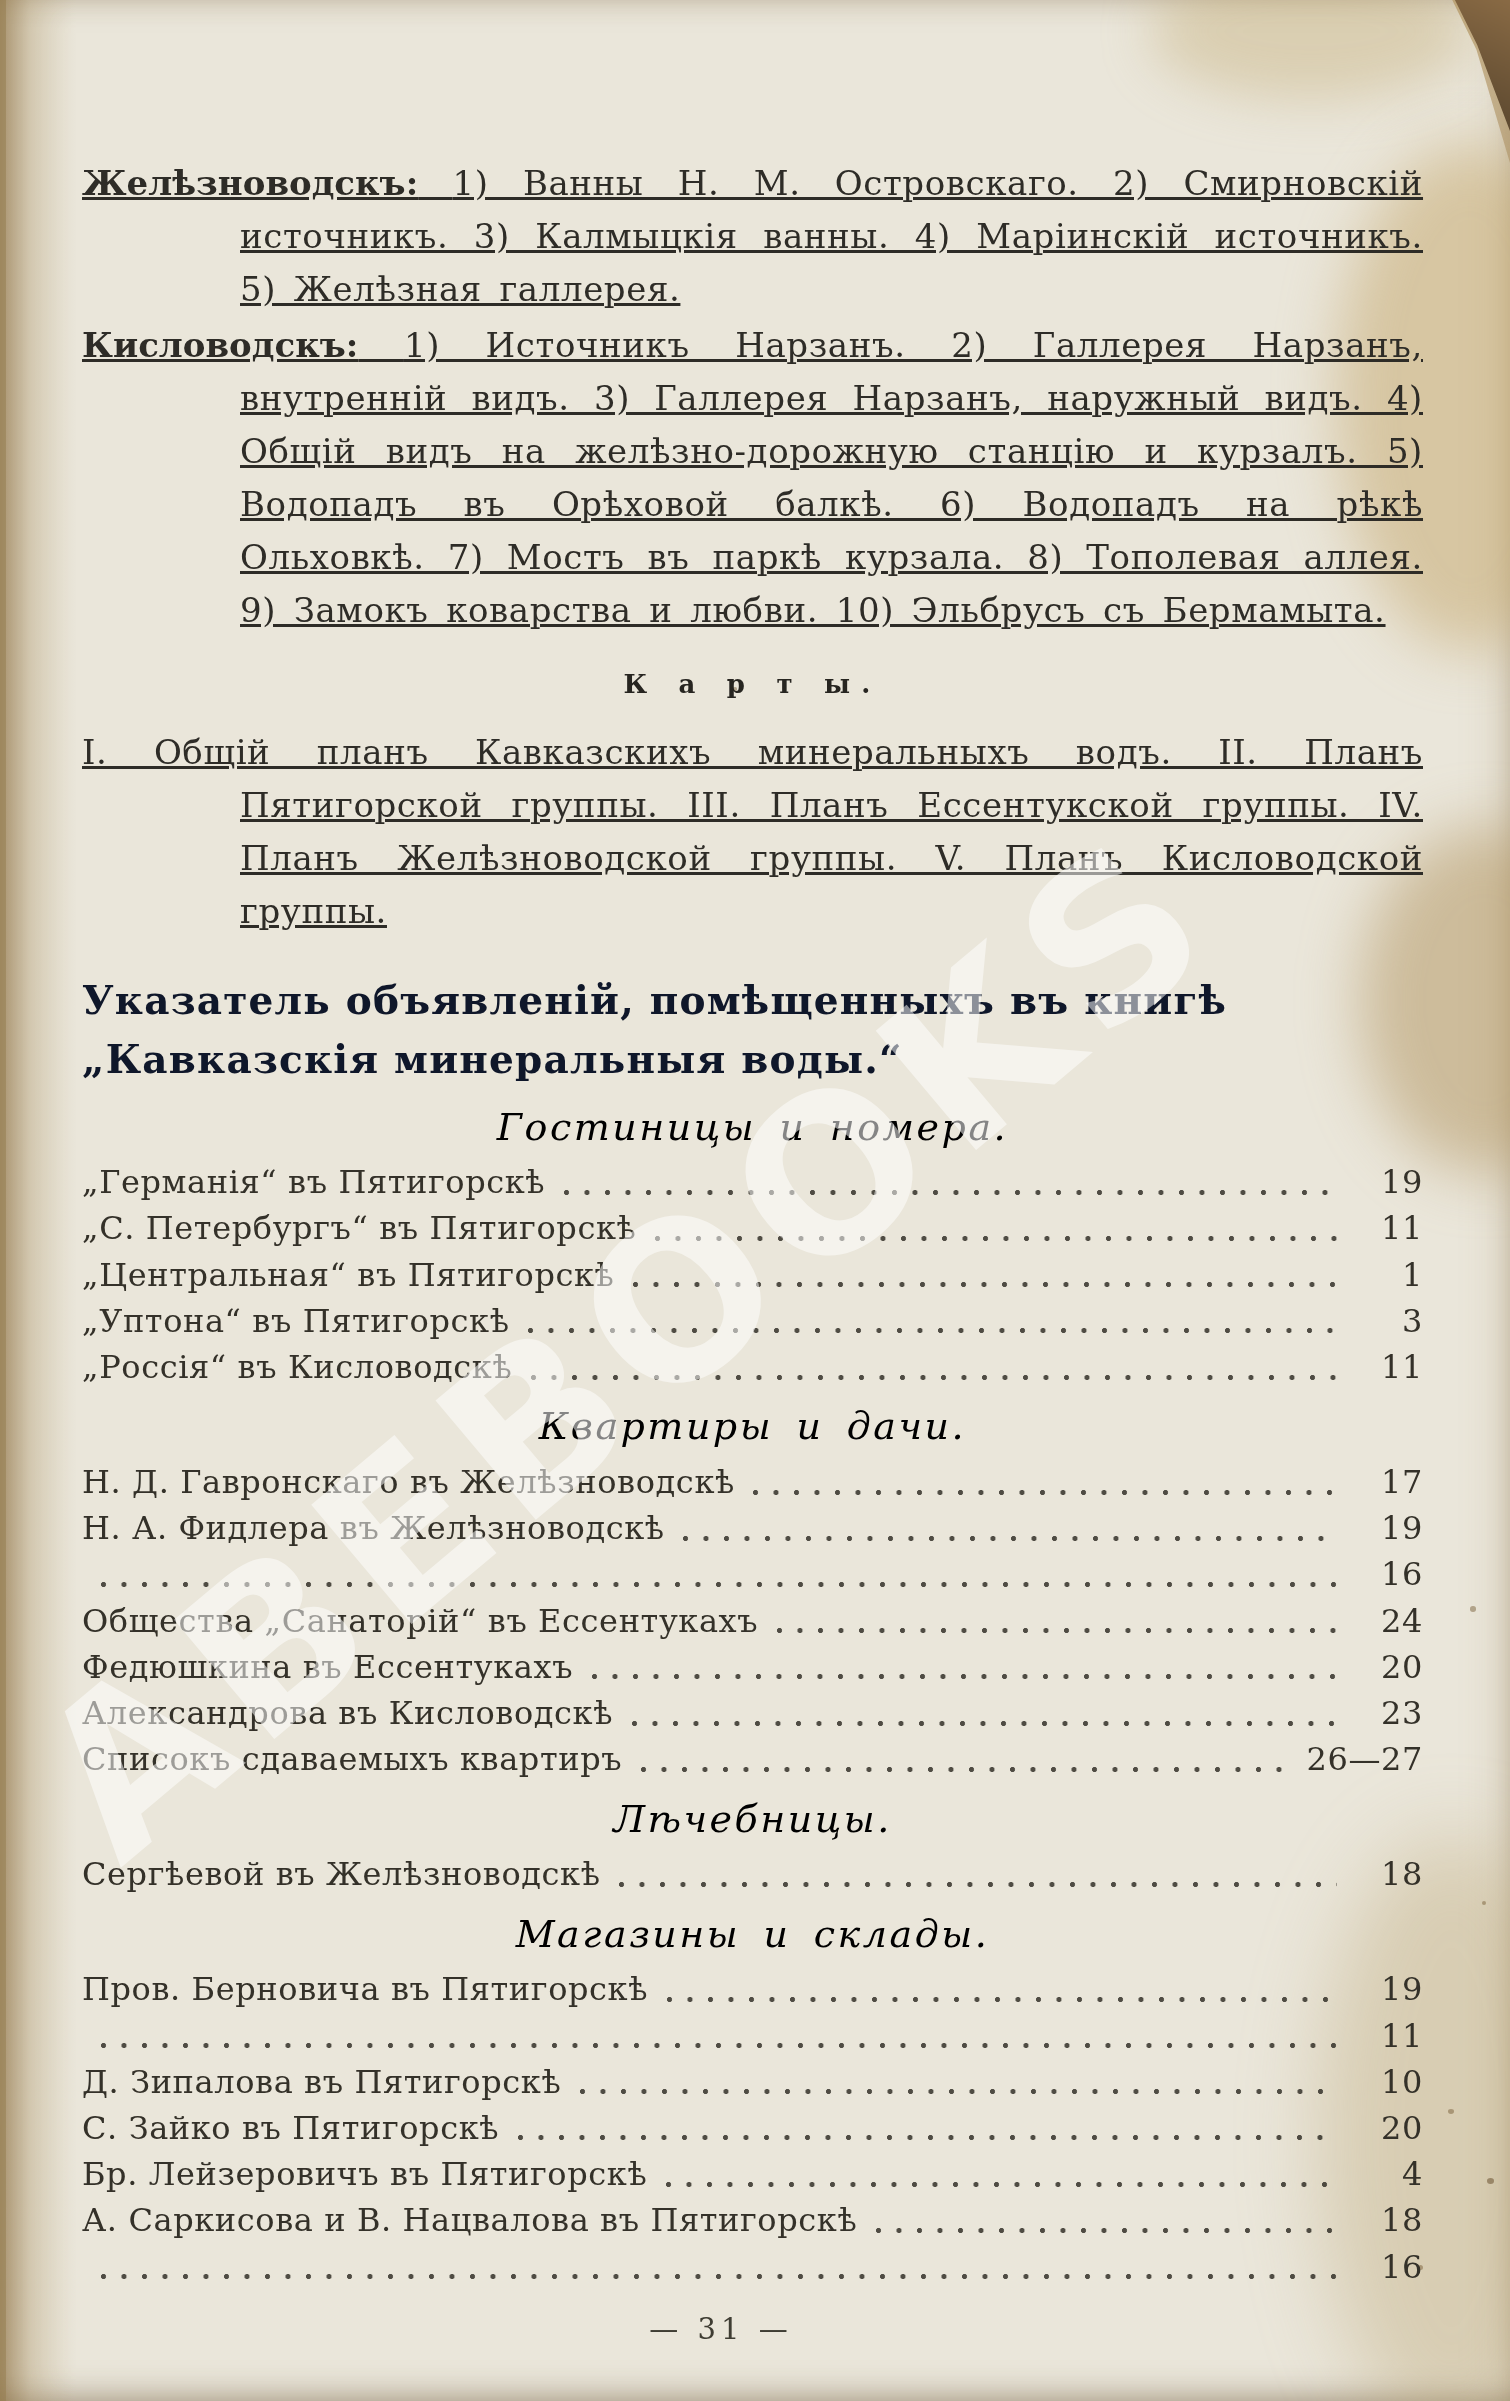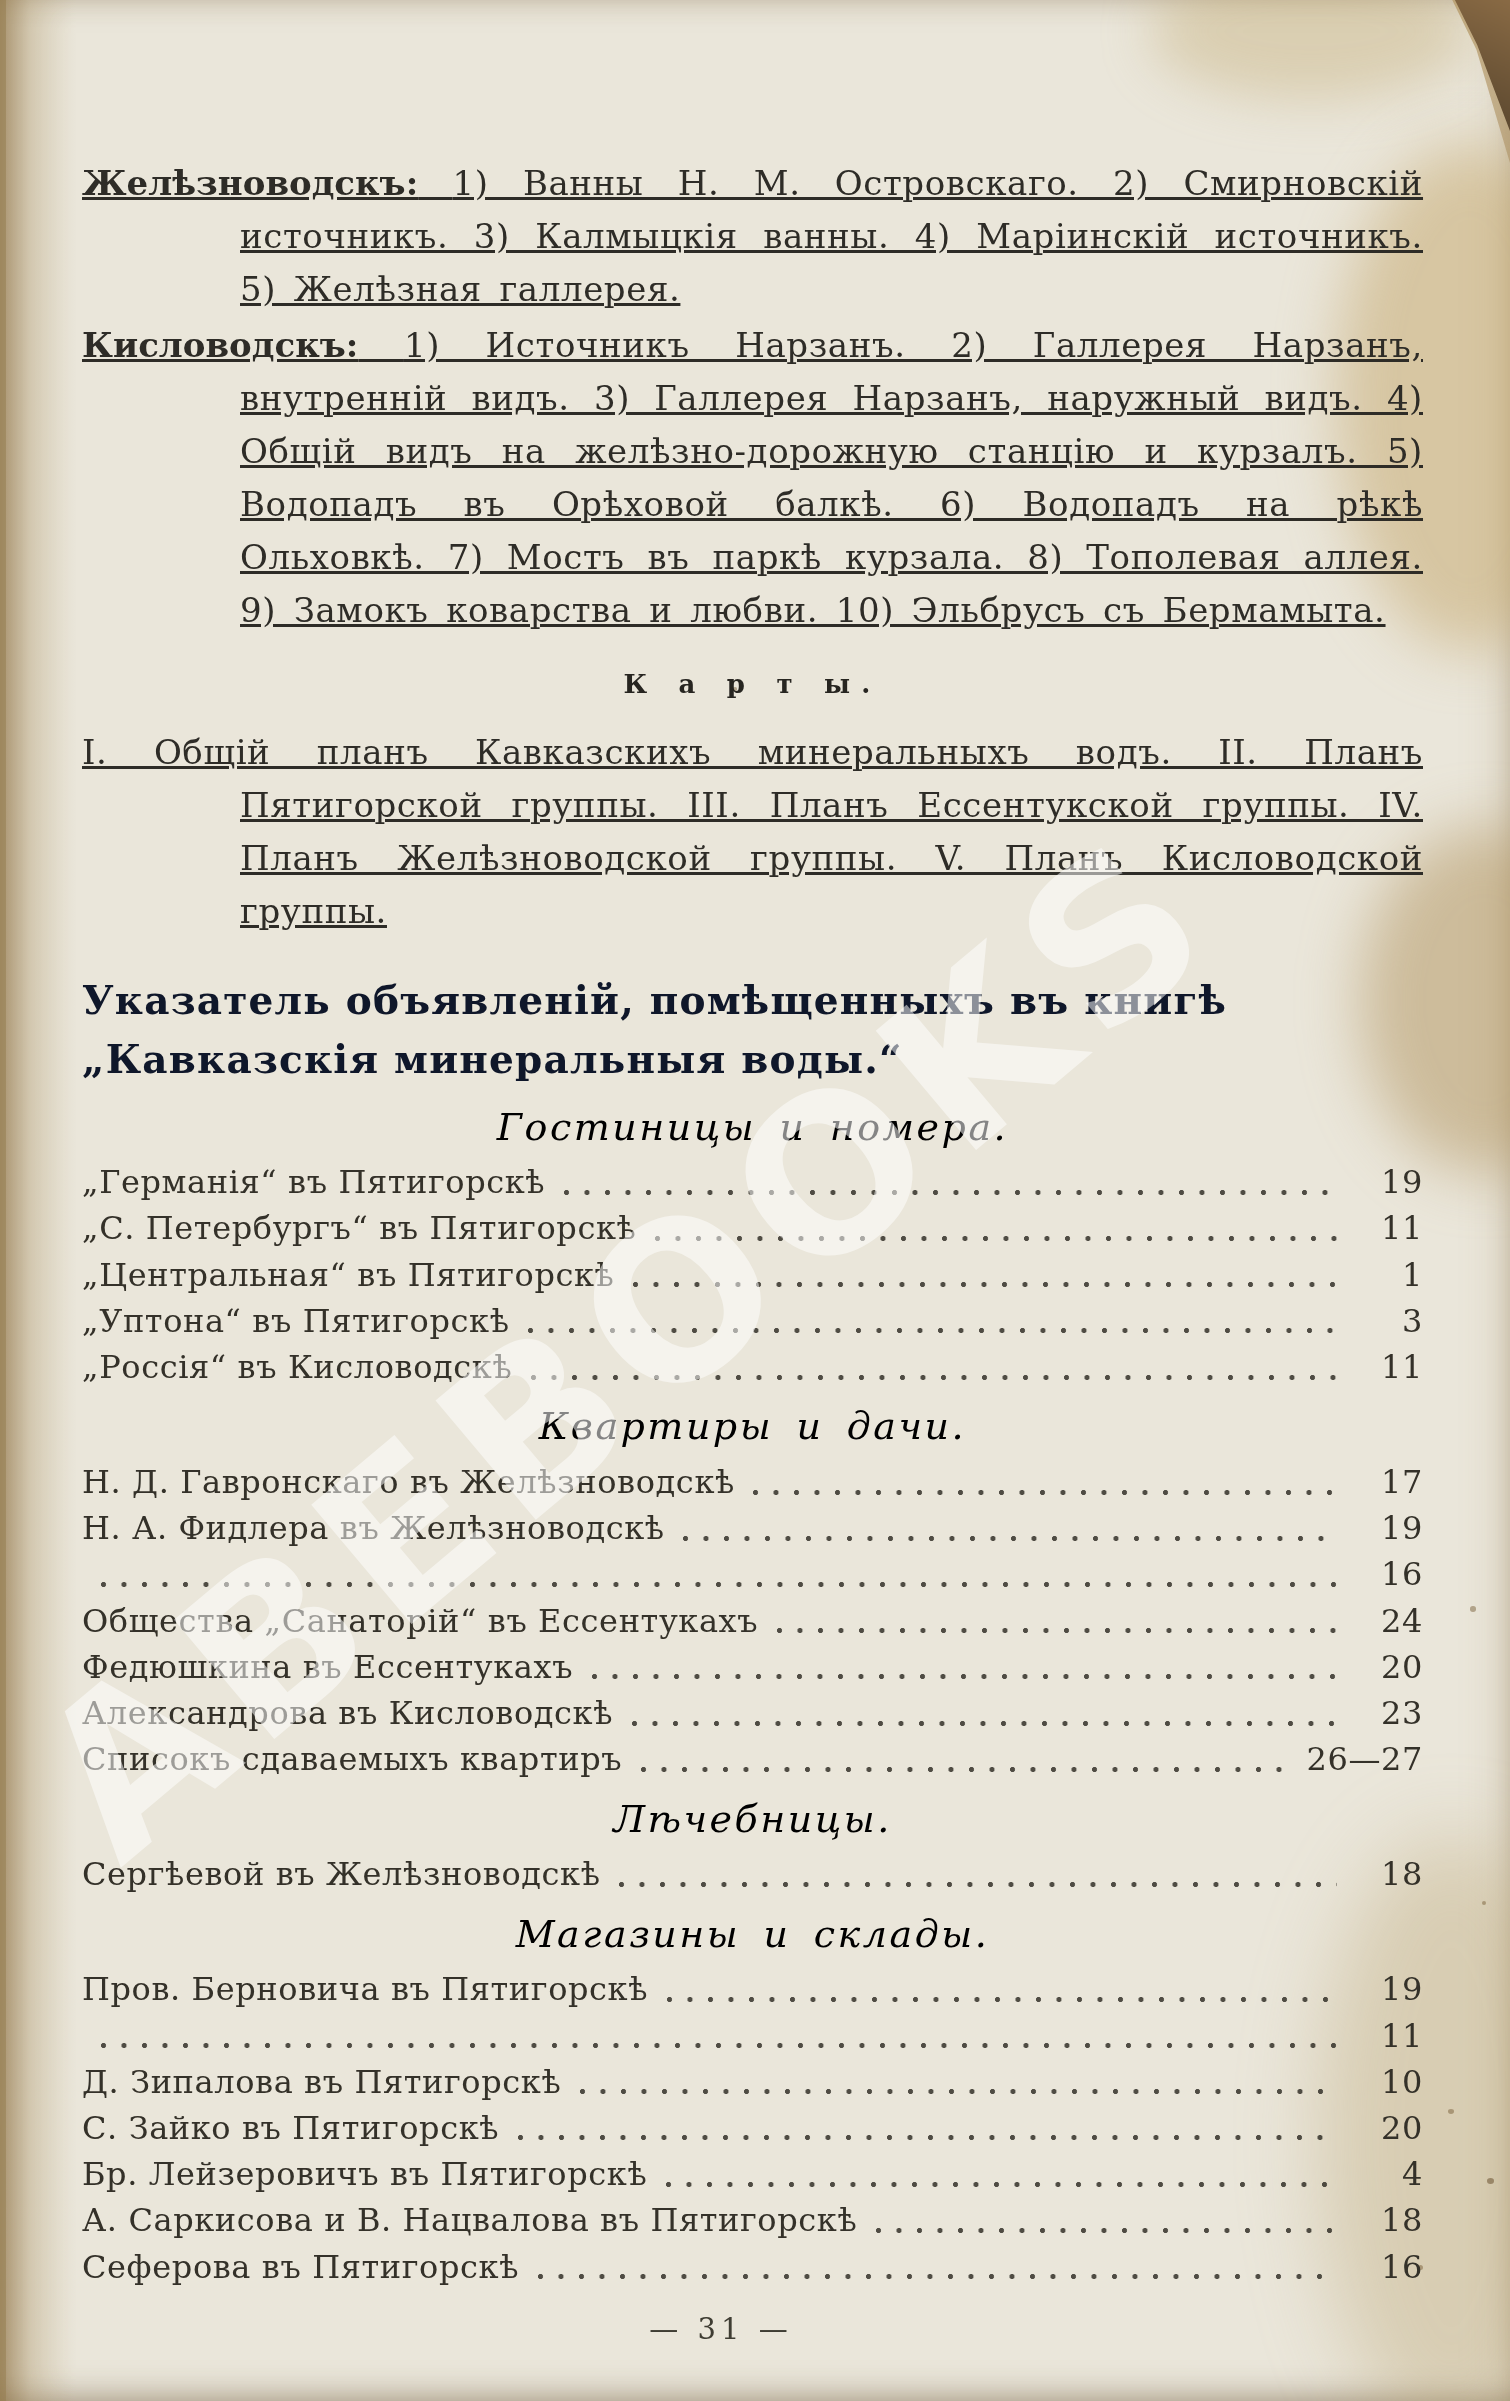--- a/index.html
+++ b/index.html
@@ -258,21 +258,20 @@
     <span class="pageno">4</span>
   </div>
 
   <div class="row">
     <span class="name">А. Саркисова и В. Нацвалова въ Пятигорскѣ</span>
     <span class="leader"></span>
     <span class="pageno">18</span>
   </div>
 
   <div class="row">
-    <span class="name">Сеферова въ Пятигорскѣ</span>
     <span class="leader"></span>
     <span class="pageno">16</span>
   </div>
 </div>
   </div>
 </div>
 
   </div>
 
   <div class="watermark">ABEBOOKS</div>

